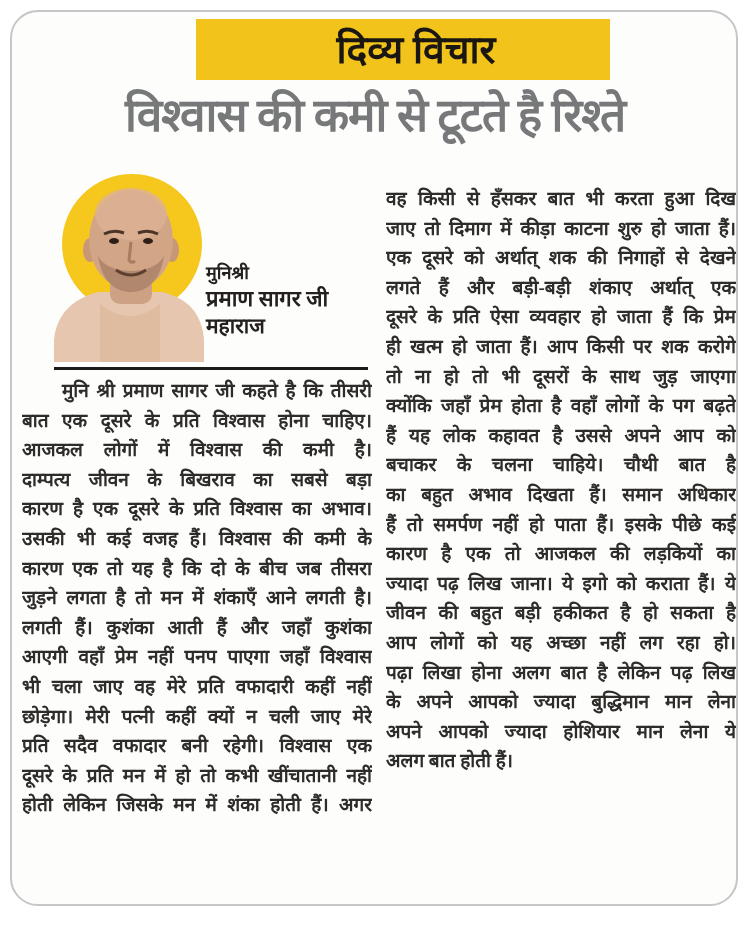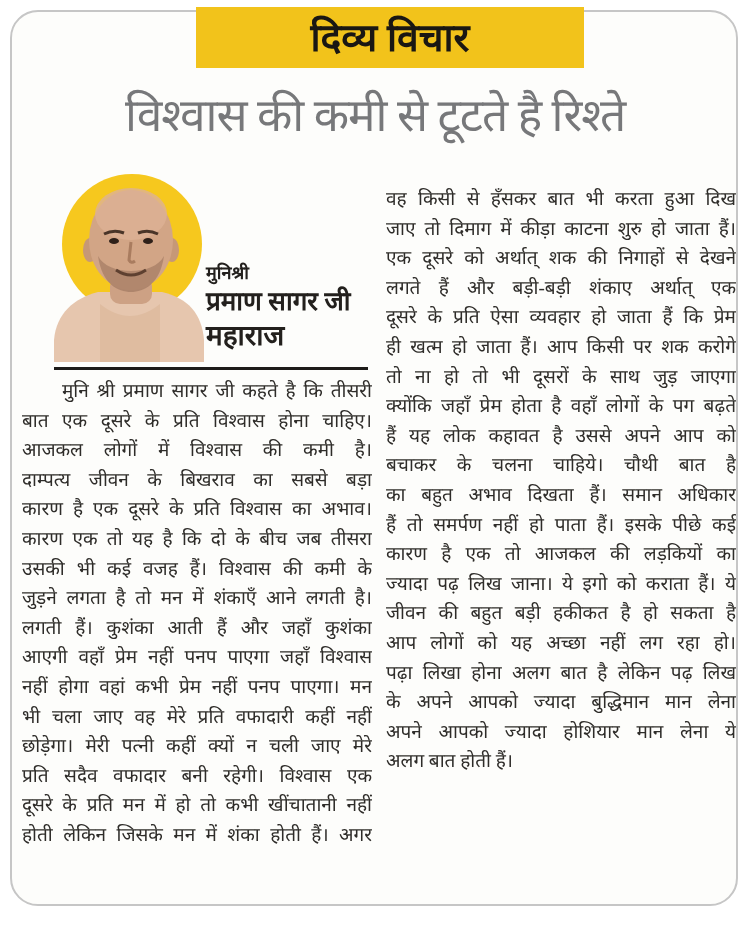--- a/index.html
+++ b/index.html
@@ -18,37 +18,38 @@
     width: 728px; height: 896px;
     border: 2px solid #c6c6c6;
     border-radius: 28px;
     background: #fdfdfb;
     box-sizing: border-box;
   }
 
   
   .masthead {
     position: absolute;
-    left: 196px; top: 7px;
+    left: 196px; top: 19px;
     width: 388px; height: 61px;
     background: #F2C31B;
     display: flex; align-items: center; justify-content: center;
     z-index: 3;
+    padding-left: 26px;
   }
   .masthead .title {
     font-size: 39px; font-weight: bold; color: #1a1713;
     line-height: 1;
   }
 
   
   .headline {
     position: absolute;
     left: 0; top: 82px; width: 750px;
     text-align: center;
-    font-size: 46px; font-weight: normal;
+    font-size: 46px; font-weight: bold;
     color: #77787A;
     letter-spacing: -1px;
     z-index: 2;
   }
 
   
   .col-left {
     position: absolute; left: 22px; top: 170px; width: 350px;
   }
   .col-right {
@@ -56,32 +57,32 @@
   }
 
   
   .author-row { position: relative; width: 350px; height: 193px; }
   .photo { position: absolute; left: 18px; top: 2px; width: 168px; height: 190px; }
   .caption {
     position: absolute; left: 184px; top: 92px;
     color: #23201d; font-weight: bold; line-height: 1.28;
   }
   .caption .c1 { font-size: 18px; }
-  .caption .c2 { font-size: 26px; }
-  .caption .c3 { font-size: 28px; }
+  .caption .c2 { font-size: 22px; }
+  .caption .c3 { font-size: 21px; }
 
   .caption-rule {
     position: relative;
     margin: 4px 0 6px 32px;
     width: 314px; height: 3px;
     background: #1d1b19;
   }
 
   
-  .textblock { color: #2E2C29; font-size: 19px; }
+  .textblock { color: #2E2C29; font-size: 19px; font-weight: bold; }
   .tl {
     line-height: 29.6px;
     height: 29.6px;
     overflow: hidden;
     text-align: justify;
     text-align-last: justify;
     white-space: normal;
   }
   #left-col-text .tl:first-child { text-indent: 40px; }
   #right-col-text .tl:last-child { text-align-last: left; }
@@ -133,26 +134,25 @@
         <div class="c3">महाराज</div>
       </div>
     </div>
     <div class="caption-rule"></div>
     <div class="textblock" id="left-col-text">
         <div class="tl">मुनि श्री प्रमाण सागर जी कहते है कि तीसरी</div>
         <div class="tl">बात एक दूसरे के प्रति विश्वास होना चाहिए।</div>
         <div class="tl">आजकल लोगों में विश्वास की कमी है।</div>
         <div class="tl">दाम्पत्य जीवन के बिखराव का सबसे बड़ा</div>
         <div class="tl">कारण है एक दूसरे के प्रति विश्वास का अभाव।</div>
+        <div class="tl">उसकी भी कई वजह हैं। विश्वास की कमी के</div>
         <div class="tl">कारण एक तो यह है कि दो के बीच जब तीसरा</div>
-        <div class="tl">उसकी भी कई वजह हैं। विश्वास की कमी के</div>
         <div class="tl">जुड़ने लगता है तो मन में शंकाएँ आने लगती है।</div>
         <div class="tl">लगती हैं। कुशंका आती हैं और जहाँ कुशंका</div>
         <div class="tl">आएगी वहाँ प्रेम नहीं पनप पाएगा जहाँ विश्वास</div>
-        <div class="tl">नहीं होगा वहां कभी प्रेम नहीं पनप पाएगा। मन</div>
         <div class="tl">भी चला जाए वह मेरे प्रति वफादारी कहीं नहीं</div>
         <div class="tl">छोड़ेगा। मेरी पत्नी कहीं क्यों न चली जाए मेरे</div>
         <div class="tl">प्रति सदैव वफादार बनी रहेगी। विश्वास एक</div>
         <div class="tl">दूसरे के प्रति मन में हो तो कभी खींचातानी नहीं</div>
         <div class="tl">होती लेकिन जिसके मन में शंका होती हैं। अगर</div>
       </div>
   </div>
 
   <div class="col-right">
     <div class="textblock" id="right-col-text">

